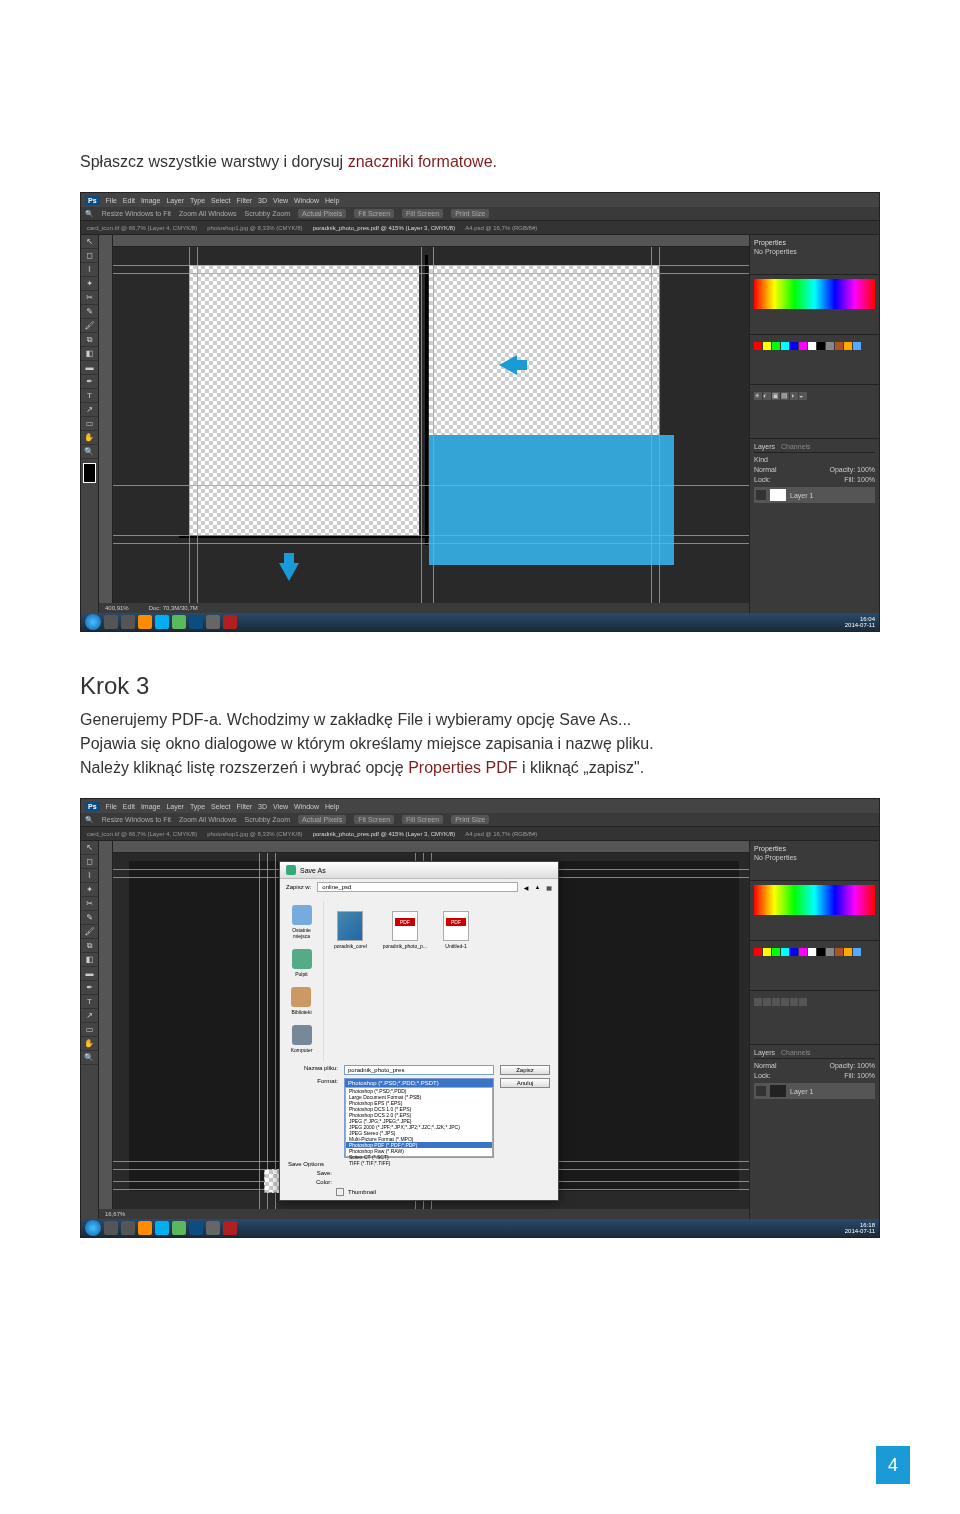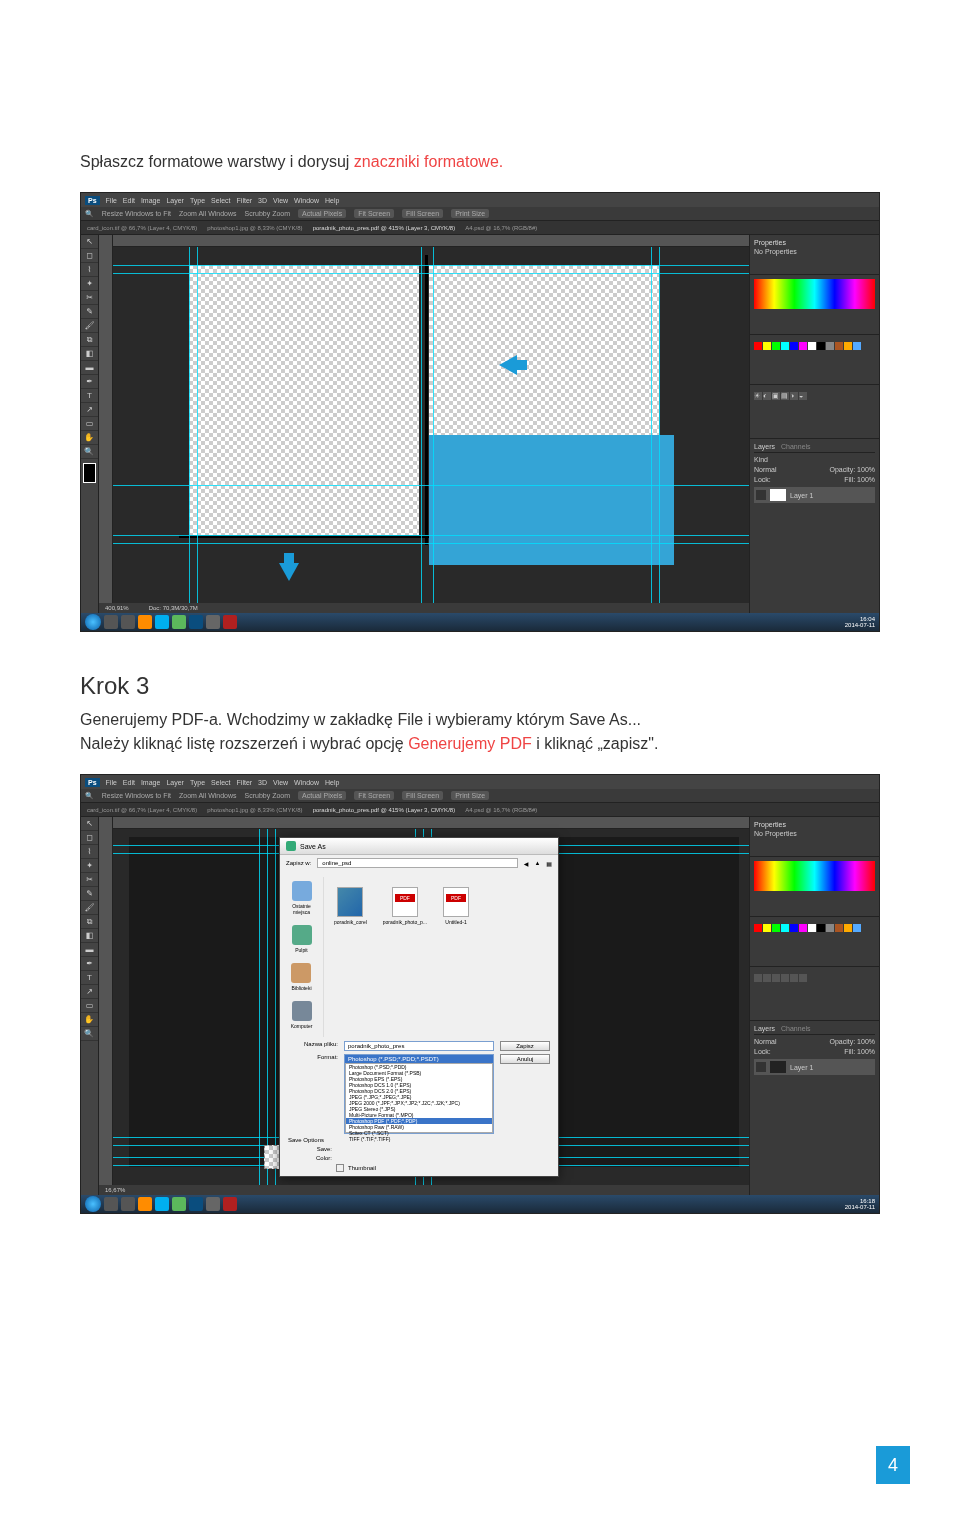--- a/index.html
+++ b/index.html
@@ -21,21 +21,21 @@
     font-weight: 400;
     color: #333;
     margin-bottom: 8px;
   }
   .step-text {
     font-size: 16px;
     line-height: 1.5;
     color: #333;
   }
   .link-color {
-    color: #ef4444;
+    color: #7f1d1d;
   }
   .screenshot {
     margin-top: 18px;
     width: 800px;
     height: 440px;
     position: relative;
     background: #393939;
     border: 1px solid #222;
   }
   
@@ -311,21 +311,21 @@
     display: flex; align-items: center; justify-content: center;
   }
 </style>
 </head>
 <body>
 
 <div class="page">
 
   <div class="step">
     <p class="step-text">
-      <span>Spłaszcz formatowe warstwy i dorysuj </span><span class="link-color">znaczniki formatowe.</span>
+      <span>Spłaszcz wszystkie warstwy i dorysuj </span><span class="link-color">znaczniki formatowe.</span>
     </p>
 
     <div class="screenshot">
       <div class="menubar">
         <span class="ps">Ps</span>
         <span>File</span>
         <span>Edit</span>
         <span>Image</span>
         <span>Layer</span>
         <span>Type</span>
@@ -479,23 +479,24 @@
         <div class="clock">
           <div>16:04</div>
           <div>2014-07-11</div>
         </div>
       </div>
     </div>
   </div>
 
   <div class="step">
     <h2 class="step-title">Krok 3</h2>
-    <p class="step-text">Generujemy PDF-a. Wchodzimy w zakładkę File i wybieramy którym Save As...</p>
+    <p class="step-text">Generujemy PDF-a. Wchodzimy w zakładkę File i wybieramy opcję Save As...</p>
+    <p class="step-text">Pojawia się okno dialogowe w którym określamy miejsce zapisania i nazwę pliku.</p>
     <p class="step-text">
-      <span>Należy kliknąć listę rozszerzeń i wybrać opcję </span><span class="link-color">Generujemy PDF</span><span> i kliknąć „zapisz".</span>
+      <span>Należy kliknąć listę rozszerzeń i wybrać opcję </span><span class="link-color">Properties PDF</span><span> i kliknąć „zapisz".</span>
     </p>
 
     <div class="screenshot">
       <div class="menubar">
         <span class="ps">Ps</span>
         <span>File</span>
         <span>Edit</span>
         <span>Image</span>
         <span>Layer</span>
         <span>Type</span>

